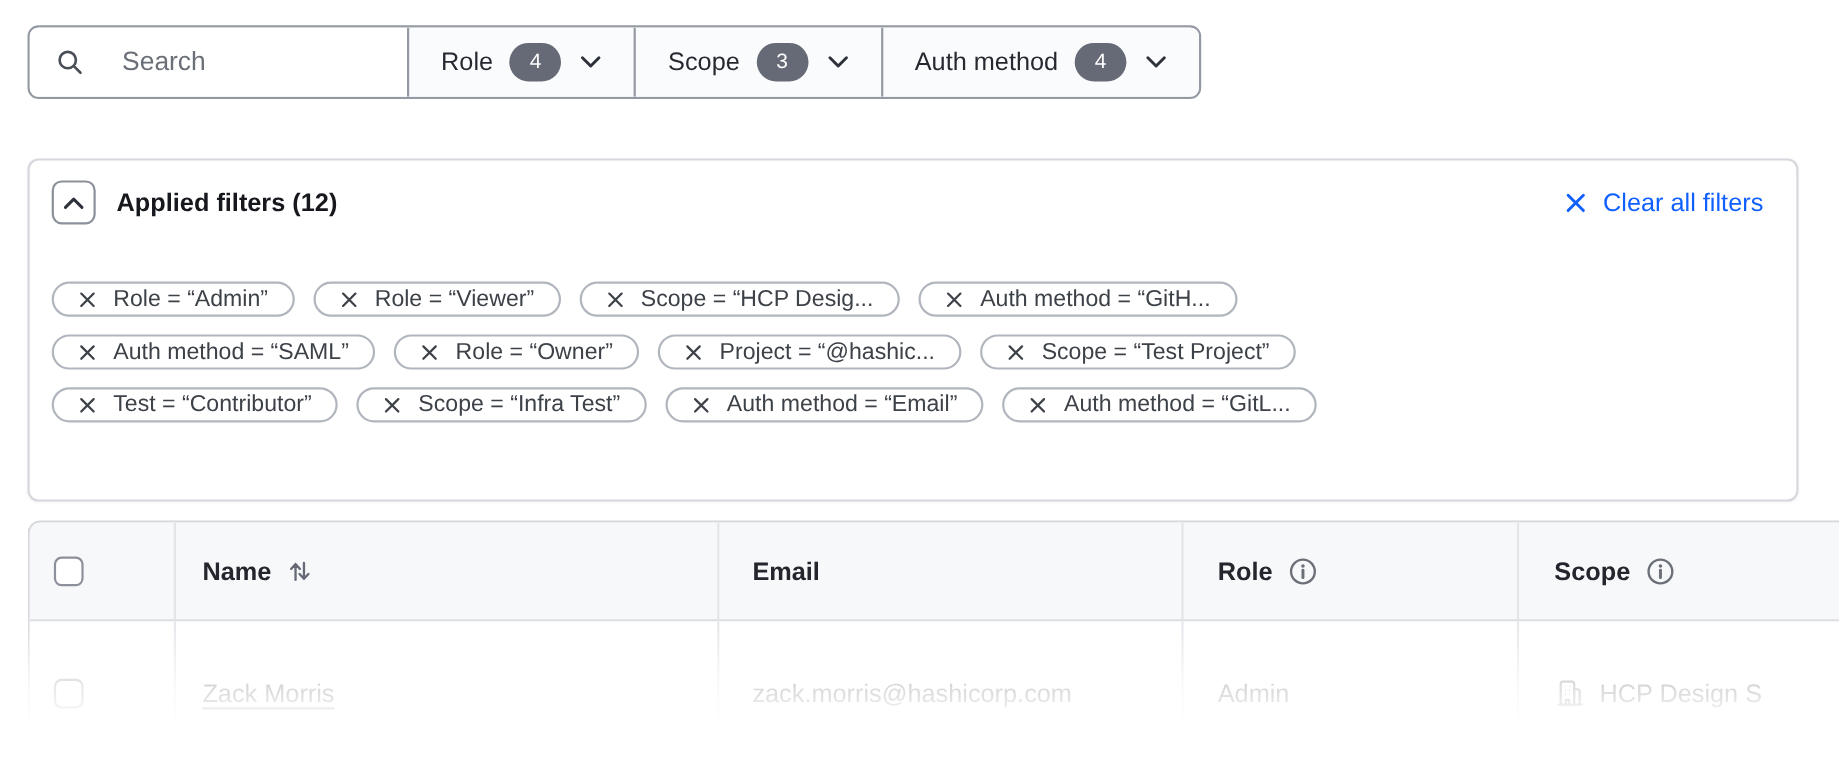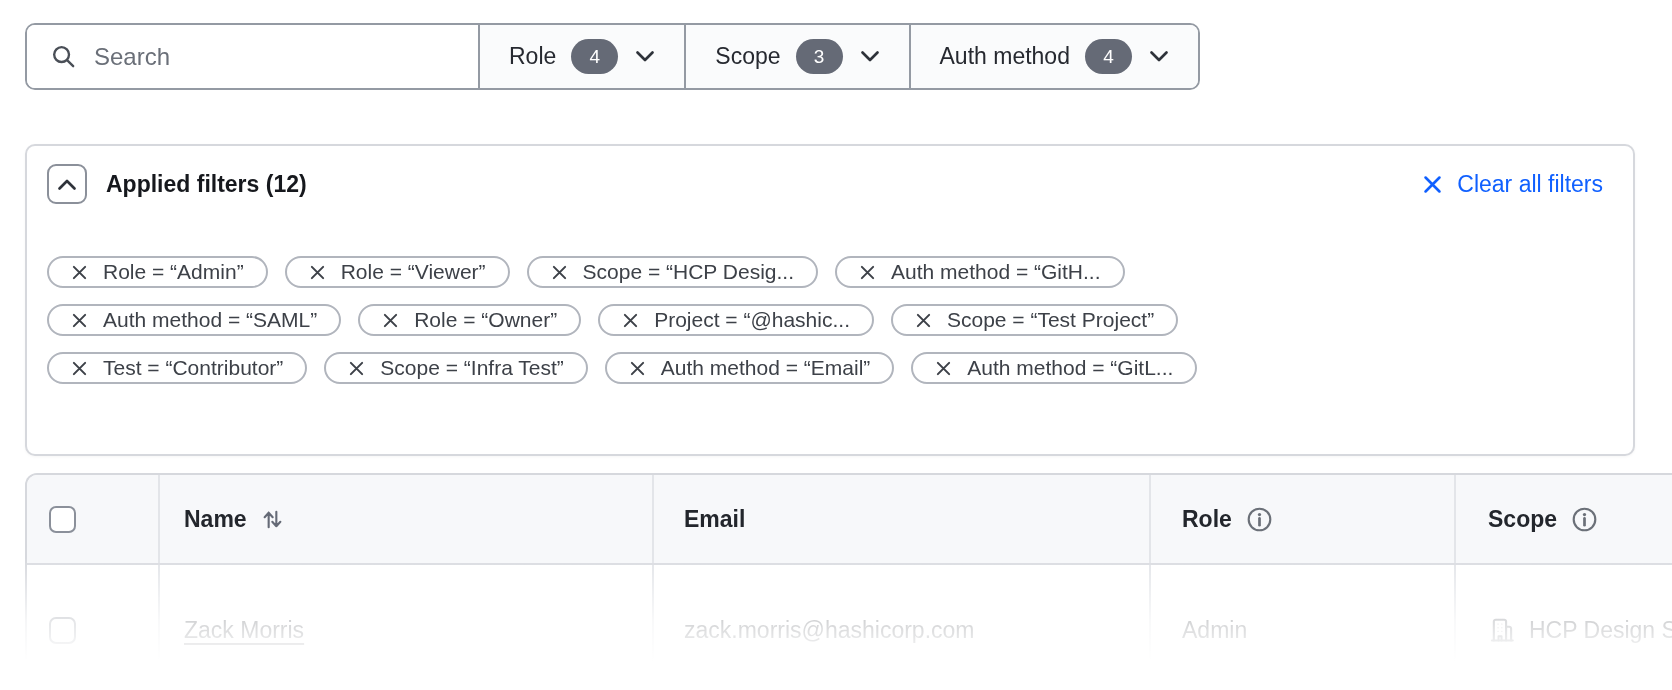--- a/index.html
+++ b/index.html
@@ -16,21 +16,21 @@
     --section-bg:#fafbfc;
   }
   *{margin:0;padding:0;box-sizing:border-box;}
   html,body{width:1672px;height:690px;}
   body{font-family:"Liberation Sans","DejaVu Sans",sans-serif;background:#fff;}
   .stage{position:relative;width:1672px;height:690px;overflow:hidden;background:#fff;}
 
   
   .filter-bar{position:absolute;left:25px;top:23px;height:67px;display:flex;align-items:stretch;
     border:2px solid var(--bar-border);border-radius:10px;background:#fff;overflow:hidden;}
-  .fb-search{display:flex;align-items:center;gap:17px;width:451px;padding-left:23px;background:#fff;color:var(--text-muted);}
+  .fb-search{display:flex;align-items:center;gap:34px;width:343px;padding-left:23px;background:#fff;color:var(--text-muted);}
   .fb-search .mag{color:#4a4f57;display:flex;}
   .fb-placeholder{font-size:24px;color:#6a6f78;}
   .fb-dd{display:flex;align-items:center;gap:15px;padding:0 29px;background:var(--section-bg);
     border-left:2px solid var(--bar-border);cursor:pointer;}
   .fb-dd-label{font-size:23px;color:#262930;}
   .badge{display:inline-flex;align-items:center;justify-content:center;min-width:47px;height:35px;
     padding:0 13px;border-radius:18px;background:var(--badge-bg);color:#fff;font-size:19px;line-height:1;}
   .chev{display:flex;color:#2e323a;margin-left:2px;}
 
   
@@ -50,21 +50,21 @@
   .pill .x{display:flex;color:#3d4148;}
 
   
   .table{position:absolute;left:25px;top:473px;width:1715px;background:#fff;
     border:2px solid var(--panel-border);border-bottom:none;border-radius:12px 12px 0 0;overflow:hidden;}
   .thead{display:flex;height:90px;background:var(--header-bg);border-bottom:2px solid #dadce1;}
   .trow{display:flex;height:130px;background:#fff;}
   .cell{display:flex;align-items:center;}
   .col-check{width:94px;padding-left:22px;border:none;}
   .col-name{width:494px;padding-left:24px;border-left:2px solid var(--col-border);margin-left:37px;}
-  .col-email{width:497px;padding-left:30px;border-left:2px solid var(--col-border);}
+  .col-email{width:422px;padding-left:30px;border-left:2px solid var(--col-border);}
   .col-role{width:305px;padding-left:31px;border-left:2px solid var(--col-border);}
   .col-scope{flex:1;padding-left:32px;border-left:2px solid var(--col-border);}
   .th-label{font-size:23px;font-weight:700;color:#23262c;}
   .sort-btn{display:flex;margin-left:14px;color:#656a76;cursor:pointer;}
   .info{display:flex;margin-left:14px;color:#6b7078;cursor:pointer;}
   .checkbox{width:27px;height:27px;border:2px solid #8b909a;border-radius:7px;background:#fff;cursor:pointer;}
   .td-text{font-size:23px;color:var(--text-primary);}
   .name-link{font-size:23px;color:var(--text-primary);text-decoration:underline;
     text-decoration-thickness:1.5px;text-underline-offset:5px;cursor:pointer;}
   .scope-val{display:flex;align-items:center;gap:13px;color:var(--text-primary);}

